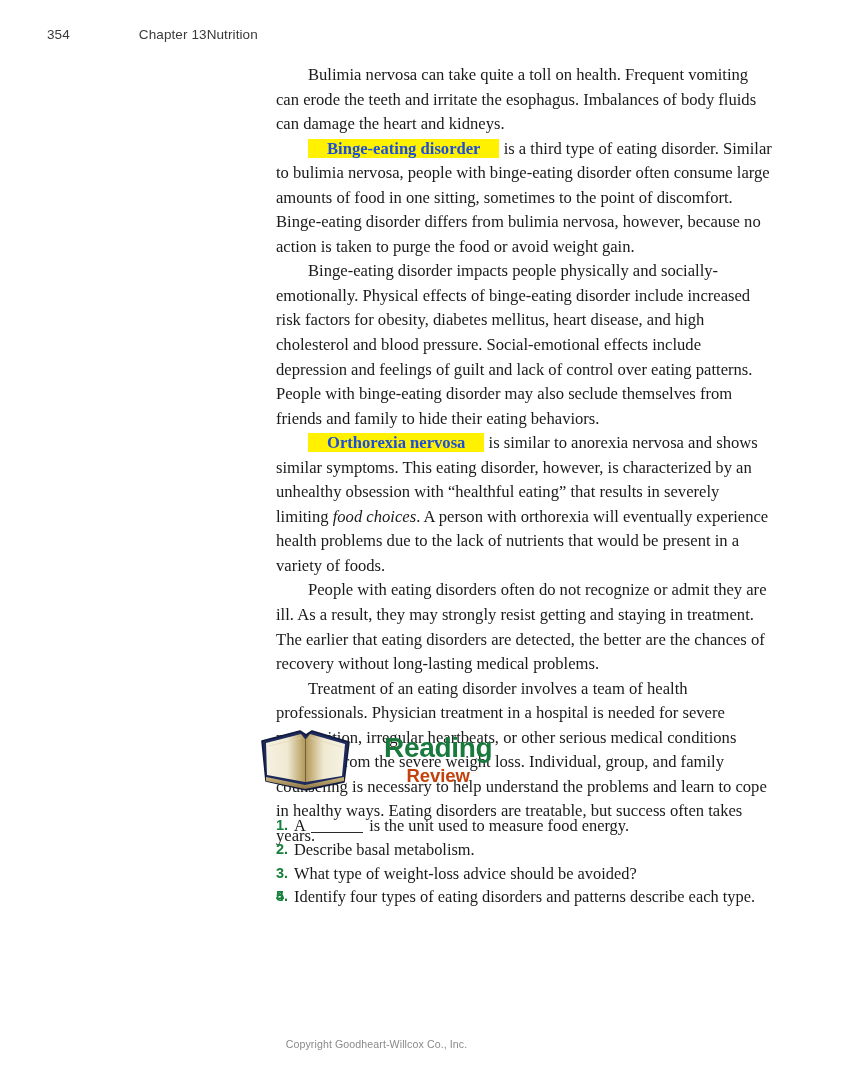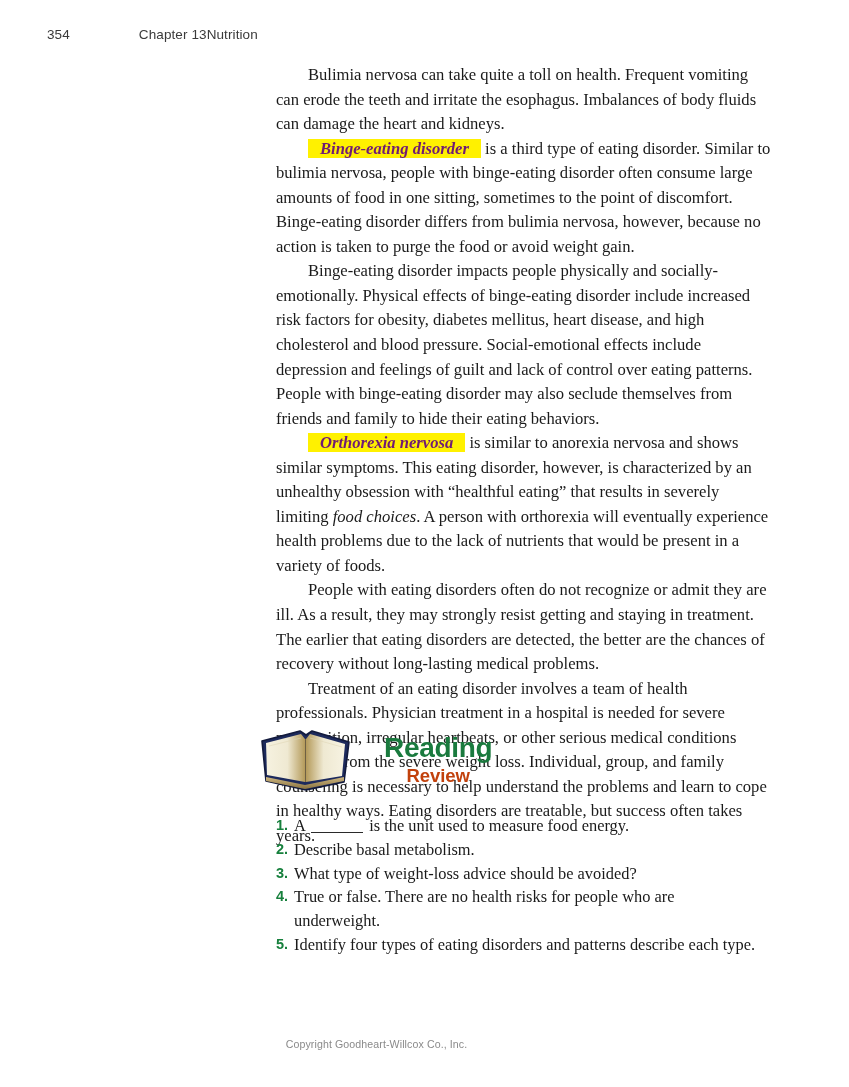--- a/index.html
+++ b/index.html
@@ -46,24 +46,23 @@
     line-height: 24.55px;
     text-align: left;
     text-indent: 32px;
     color: #1a1a1a;
     -webkit-font-smoothing: antialiased;
   }
 
   .term {
     font-weight: bold;
     background: #fff100;
-    color: #701a75;
-    padding: 0 12px;
+    color: #1d4ed8;
+    padding: 0 19px;
     box-decoration-break: clone;
-    font-style: italic;
     -webkit-box-decoration-break: clone;
   }
   .ital { font-style: italic; }
 
   
   .feature {
     position: absolute;
     left: 256px;
     top: 727px;
     width: 500px;
@@ -225,21 +224,21 @@
 
     <li>
       <span class="num">2.</span><span>Describe basal metabolism.</span>
     </li>
 
     <li>
       <span class="num">3.</span><span>What type of weight-loss advice should be avoided?</span>
     </li>
 
     <li>
-      <span class="num">4.</span><span>True or false. There are no health risks for people who are underweight.</span>
+      <span class="num">4.</span>
     </li>
 
     <li>
       <span class="num">5.</span><span>Identify four types of eating disorders and patterns describe each type.</span>
     </li>
   </ol>
 </div>
 
 <div class="page-footer">
   <span>Copyright Goodheart-Willcox Co., Inc.</span>

